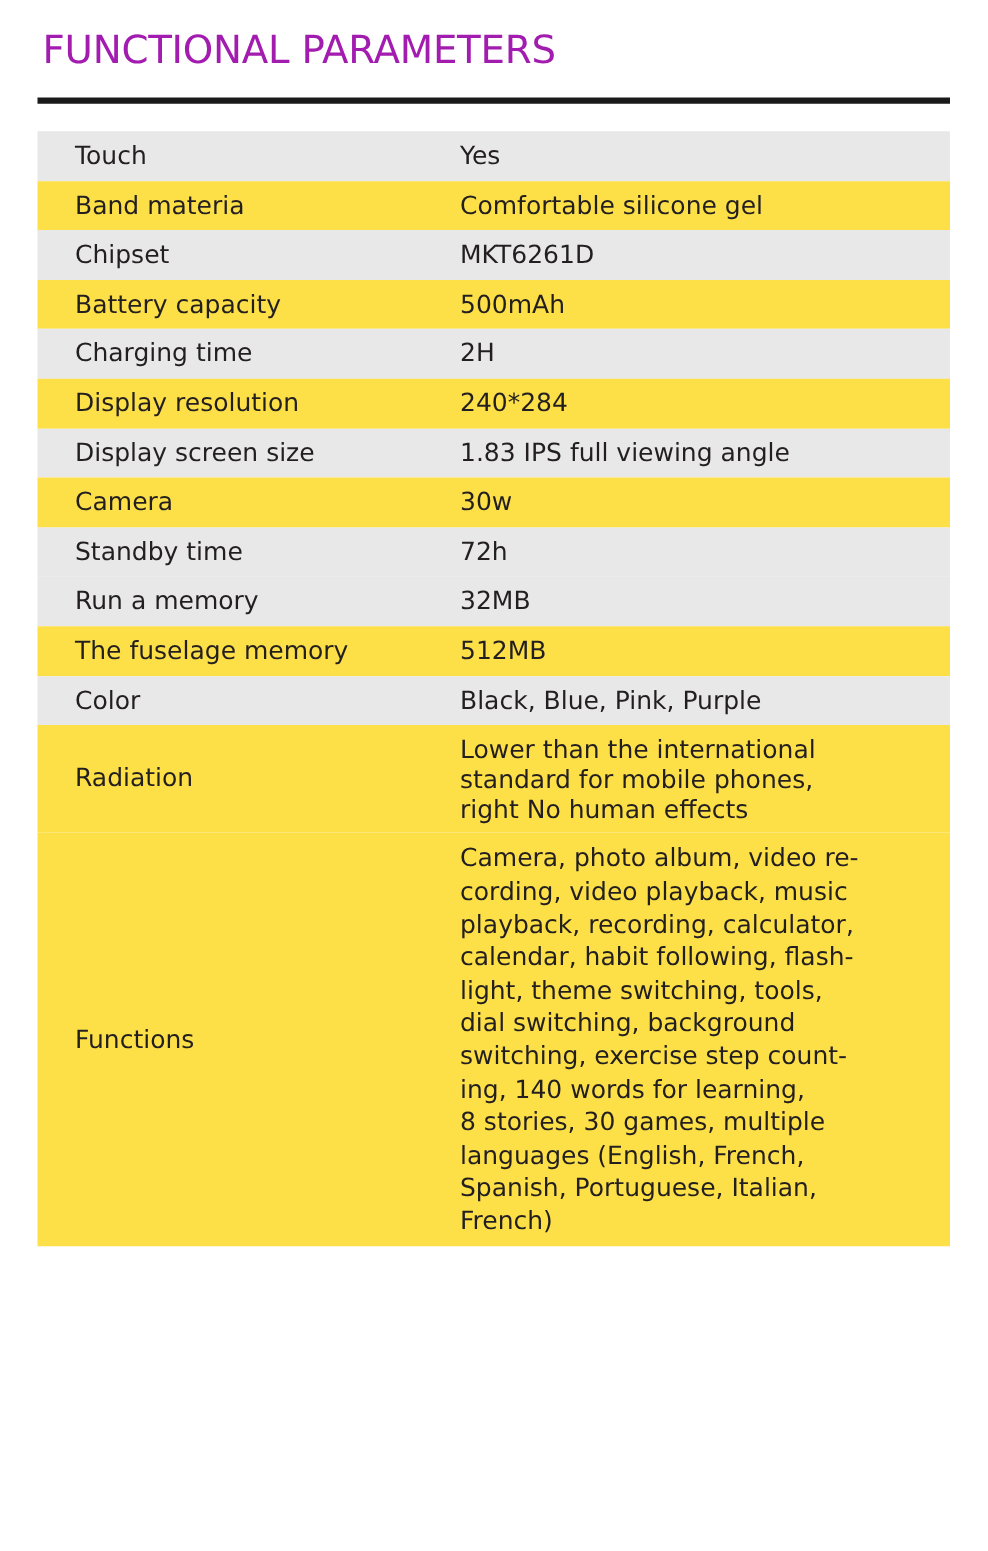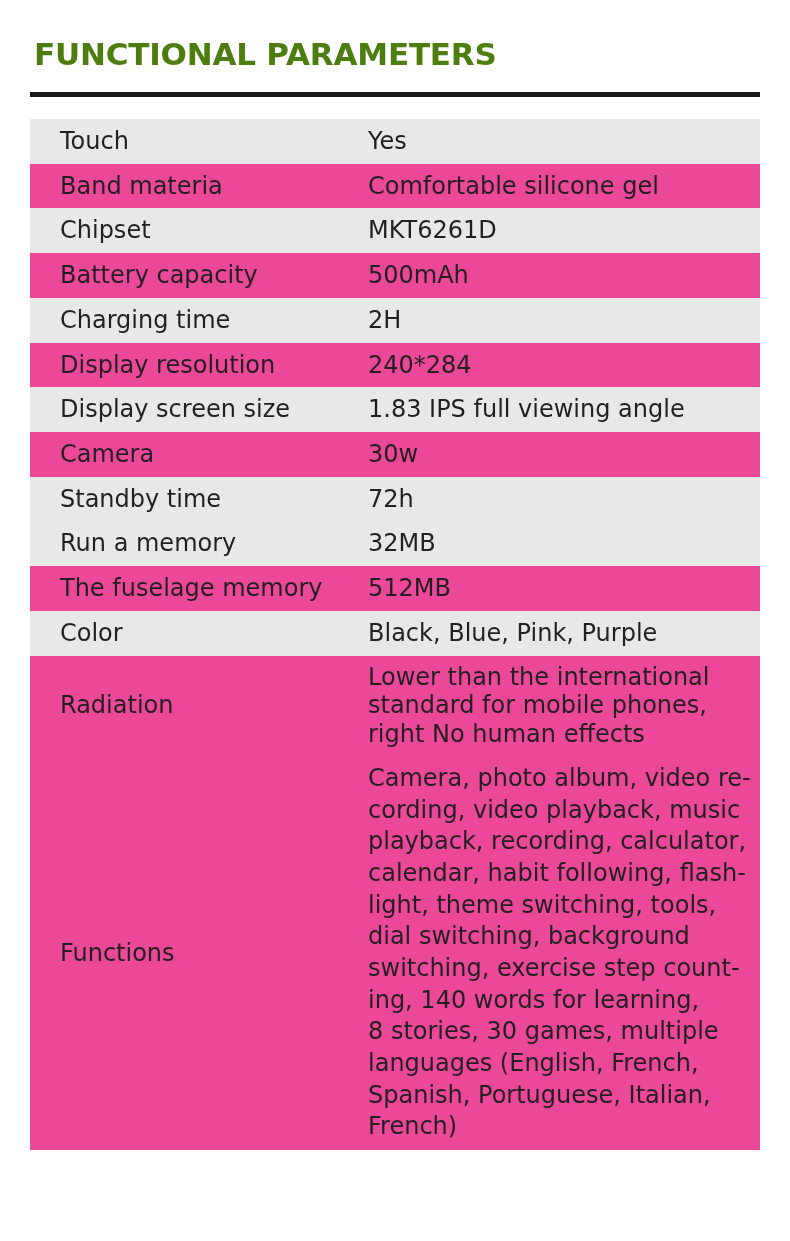--- a/index.html
+++ b/index.html
@@ -16,62 +16,62 @@
   }
   .page {
     position: relative;
     width: 790px;
     height: 1241px;
     box-sizing: border-box;
     padding: 0 30px;
   }
   .title {
     font-family: "DejaVu Sans", sans-serif;
-    font-weight: bold;
+    font-weight: normal;
     font-size: 31px;
     letter-spacing: -0.2px;
-    color: #4d7c0f;
+    color: #a21caf;
     margin: 0;
-    padding-top: 36px;
+    padding-top: 22px;
     padding-left: 4px;
   }
   .title-rule {
     margin-top: 20px;
     height: 5px;
     background: #1a1a1a;
     width: 730px;
   }
   table.spec {
     margin-top: 22px;
     border-collapse: collapse;
     width: 730px;
     table-layout: fixed;
   }
   table.spec td {
     vertical-align: middle;
-    font-size: 24px;
+    font-size: 20px;
     line-height: 1.28;
     padding: 7px 0 7px 0;
     color: #231f20;
   }
   table.spec td.k {
     width: 330px;
     padding-left: 30px;
     box-sizing: border-box;
   }
   table.spec td.v {
     padding-left: 8px;
     box-sizing: border-box;
     margin-left: 15px;
   }
   tr.shaded td {
     background: #e8e8e8;
   }
   tr.plain td {
-    background: #ec4899;
+    background: #fde047;
   }
   .v-lines {
     display: block;
   }
   .v-lines span {
     display: block;
   }
   td.tall {
     padding-top: 9px;
     padding-bottom: 9px;

